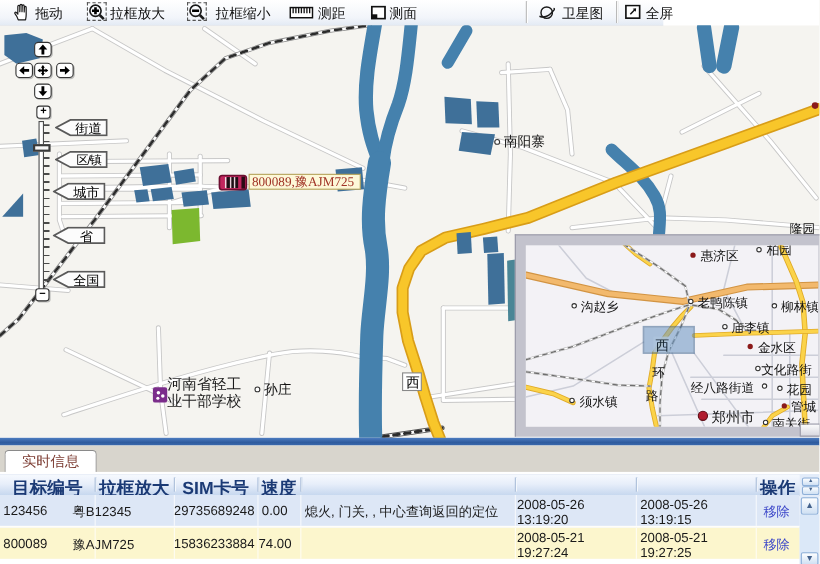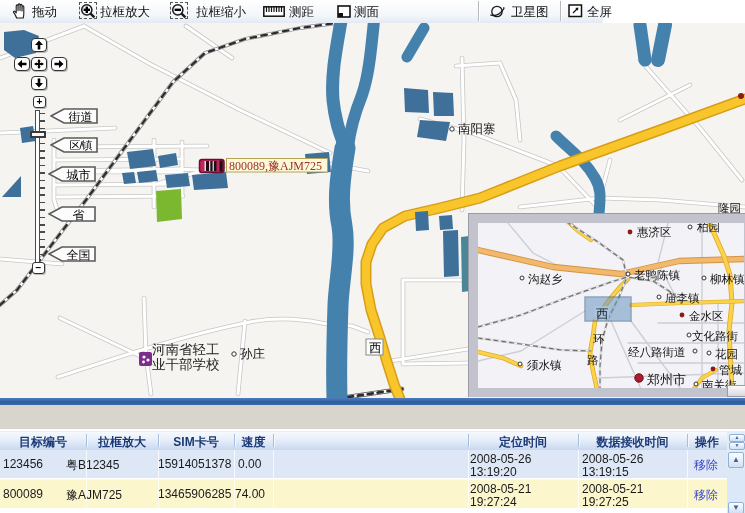--- a/index.html
+++ b/index.html
@@ -17,21 +17,21 @@
 .flag span{position:absolute;left:14px;top:1px;width:33px;text-align:center;font-size:12px;color:#000;letter-spacing:0px;white-space:nowrap;}
 
 #mapbar{left:0;top:398px;width:745px;height:7px;background:linear-gradient(#4d7cc0,#2e5b9e 60%,#3a69ad);}
 
 #tabstrip{left:0;top:405px;width:745px;height:25px;background:#d8d5cd;}
 .tab1{position:absolute;left:4px;top:4px;width:82px;height:21px;background:#fff;border:1px solid #8a8a8a;border-bottom:none;border-radius:4px 4px 0 0;text-align:center;font-size:13px;color:#7b3a30;line-height:20px;}
 .tab2{position:absolute;left:89px;top:6px;width:86px;height:19px;background:linear-gradient(#f4f4f4,#d2d2d2);border:1px solid #8a8a8a;border-bottom:none;border-radius:4px 4px 0 0;text-align:center;font-size:13px;color:#7b3a30;line-height:18px;}
 #tabsbase{left:0;top:429px;width:745px;height:2px;background:#ffffff;}
 
 #thead{left:0;top:431px;width:745px;height:18px;background:linear-gradient(#f6f9fe,#e7eefa 45%,#c7d8ef);border-top:1px solid #e8eef8;border-bottom:1px solid #a9bcd8;}
-.th{position:absolute;top:2px;font-size:12px;font-weight:bold;color:#1b3a75;text-align:center;}
+.th{position:absolute;top:2px;font-size:16px;font-weight:bold;color:#1b3a75;text-align:center;}
 .thsep{position:absolute;top:2px;width:1px;height:13px;background:#aabdd9;border-right:1px solid #f4f8fd;}
 #row1{left:0;top:450px;width:727px;height:28px;background:#dde7f6;}
 #row2{left:0;top:479px;width:727px;height:28px;background:#fcf6cd;border-top:1px solid #fafaf2;}
 .cell{position:absolute;top:7px;font-size:12px;color:#1a1a1a;white-space:nowrap;}
 .cell2{position:absolute;top:3px;font-size:12px;color:#1a1a1a;white-space:nowrap;line-height:13px;}
 .rm{color:#3a45c8;}
 
 #vsb{left:727px;top:431px;width:18px;height:82px;background:#e3ecf9;}
 .sbtn{position:absolute;left:1px;width:16px;background:linear-gradient(#fdfeff,#cfe0f3);border:1px solid #8fb0d8;border-radius:2px;color:#44628c;text-align:center;}
 </style>
@@ -457,62 +457,62 @@
 </svg>
 </div>
 
 <div class="abs" style="left:258px;top:171px;width:17px;height:10px;background:linear-gradient(#fbfbfb,#d8d8e0);border:1px solid #9a9aa8;"></div>
 </div>
 
 <div id="mapbar" class="abs"></div>
 
 <div id="tabstrip" class="abs">
 
+<div class="tab1">实时信息</div>
 
 </div>
 <div id="tabsbase" class="abs"></div>
 
 <div id="thead" class="abs">
 <div class="th" style="left:0;width:86px">目标编号</div>
     <div class="thsep" style="left:86px"></div>
 <div class="th" style="left:86px;width:72px">拉框放大</div>
     <div class="thsep" style="left:158px"></div>
 <div class="th" style="left:158px;width:76px">SIM卡号</div>
     <div class="thsep" style="left:234px"></div>
 <div class="th" style="left:234px;width:39px">速度</div>
     <div class="thsep" style="left:273px"></div>
     <div class="thsep" style="left:468px"></div>
-<div class="th" style="left:468px;width:110px">定位时间</div>
     <div class="thsep" style="left:578px"></div>
-<div class="th" style="left:578px;width:109px">数据接收时间</div>
     <div class="thsep" style="left:687px"></div>
 <div class="th" style="left:687px;width:40px">操作</div>
 </div>
 
 <div id="row1" class="abs">
 <div class="cell" style="left:3px">123456</div>
 <div class="cell" style="left:66px">粤B12345</div>
-<div class="cell" style="left:158px">15914051378</div>
+<div class="cell" style="left:158px">29735689248</div>
 <div class="cell" style="left:238px">0.00</div>
+<div class="cell" style="left:277px">熄火, 门关, , 中心查询返回的定位</div>
 <div class="cell2" style="left:470px">2008-05-26<br>13:19:20</div>
 <div class="cell2" style="left:582px">2008-05-26<br>13:19:15</div>
 <div class="cell rm" style="left:694px">移除</div>
 <div style="position:absolute;left:86px;top:0;width:1px;height:28px;background:rgba(255,255,255,.75)"></div>
     <div style="position:absolute;left:158px;top:0;width:1px;height:28px;background:rgba(255,255,255,.75)"></div>
     <div style="position:absolute;left:234px;top:0;width:1px;height:28px;background:rgba(255,255,255,.75)"></div>
     <div style="position:absolute;left:273px;top:0;width:1px;height:28px;background:rgba(255,255,255,.75)"></div>
     <div style="position:absolute;left:468px;top:0;width:1px;height:28px;background:rgba(255,255,255,.75)"></div>
     <div style="position:absolute;left:578px;top:0;width:1px;height:28px;background:rgba(255,255,255,.75)"></div>
     <div style="position:absolute;left:687px;top:0;width:1px;height:28px;background:rgba(255,255,255,.75)"></div>
 </div>
 
 <div id="row2" class="abs">
 <div class="cell" style="left:3px">800089</div>
 <div class="cell" style="left:66px">豫AJM725</div>
-<div class="cell" style="left:158px">13465906285</div>
+<div class="cell" style="left:158px">15836233884</div>
 <div class="cell" style="left:235px">74.00</div>
 <div class="cell2" style="left:470px">2008-05-21<br>19:27:24</div>
 <div class="cell2" style="left:582px">2008-05-21<br>19:27:25</div>
 <div class="cell rm" style="left:694px">移除</div>
 <div style="position:absolute;left:86px;top:0;width:1px;height:28px;background:rgba(255,255,255,.75)"></div>
     <div style="position:absolute;left:158px;top:0;width:1px;height:28px;background:rgba(255,255,255,.75)"></div>
     <div style="position:absolute;left:234px;top:0;width:1px;height:28px;background:rgba(255,255,255,.75)"></div>
     <div style="position:absolute;left:273px;top:0;width:1px;height:28px;background:rgba(255,255,255,.75)"></div>
     <div style="position:absolute;left:468px;top:0;width:1px;height:28px;background:rgba(255,255,255,.75)"></div>
     <div style="position:absolute;left:578px;top:0;width:1px;height:28px;background:rgba(255,255,255,.75)"></div>

